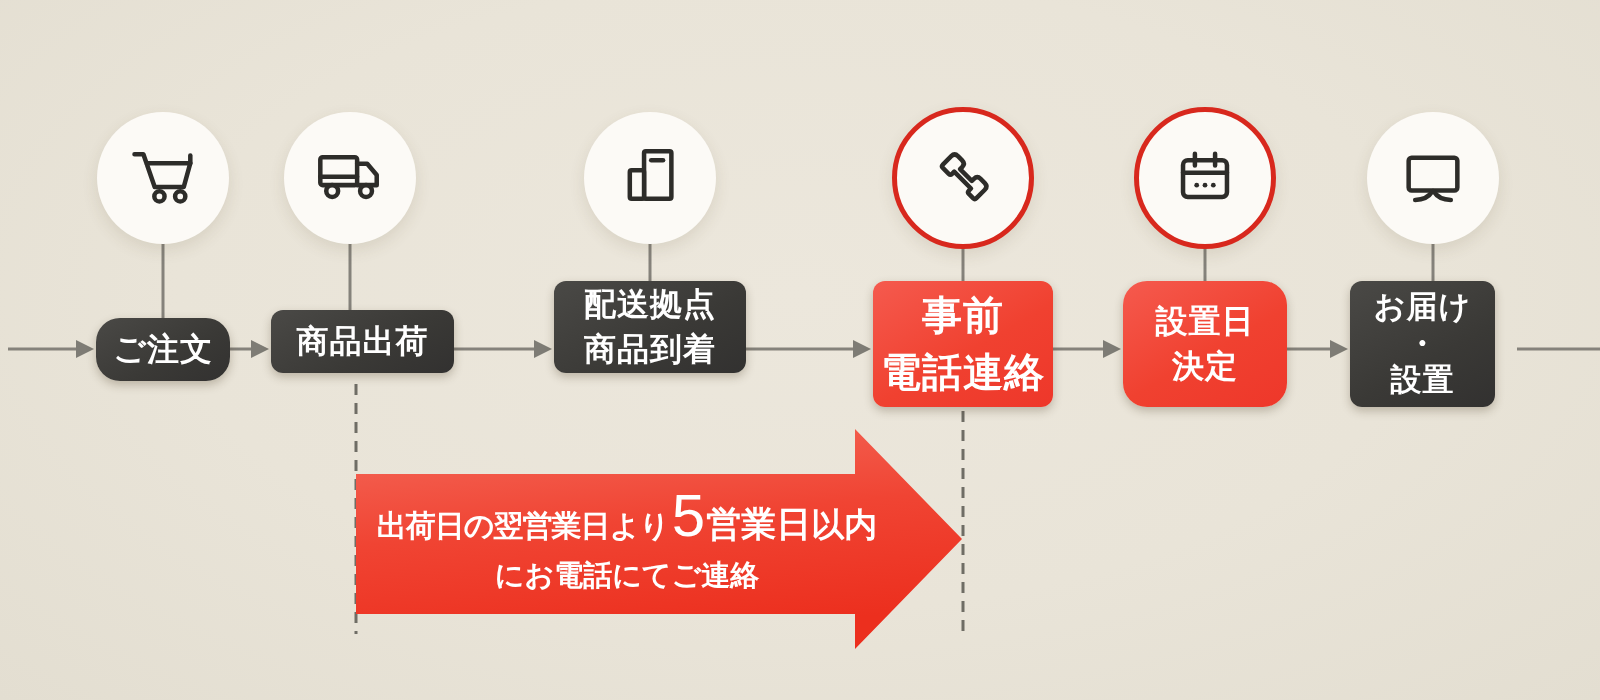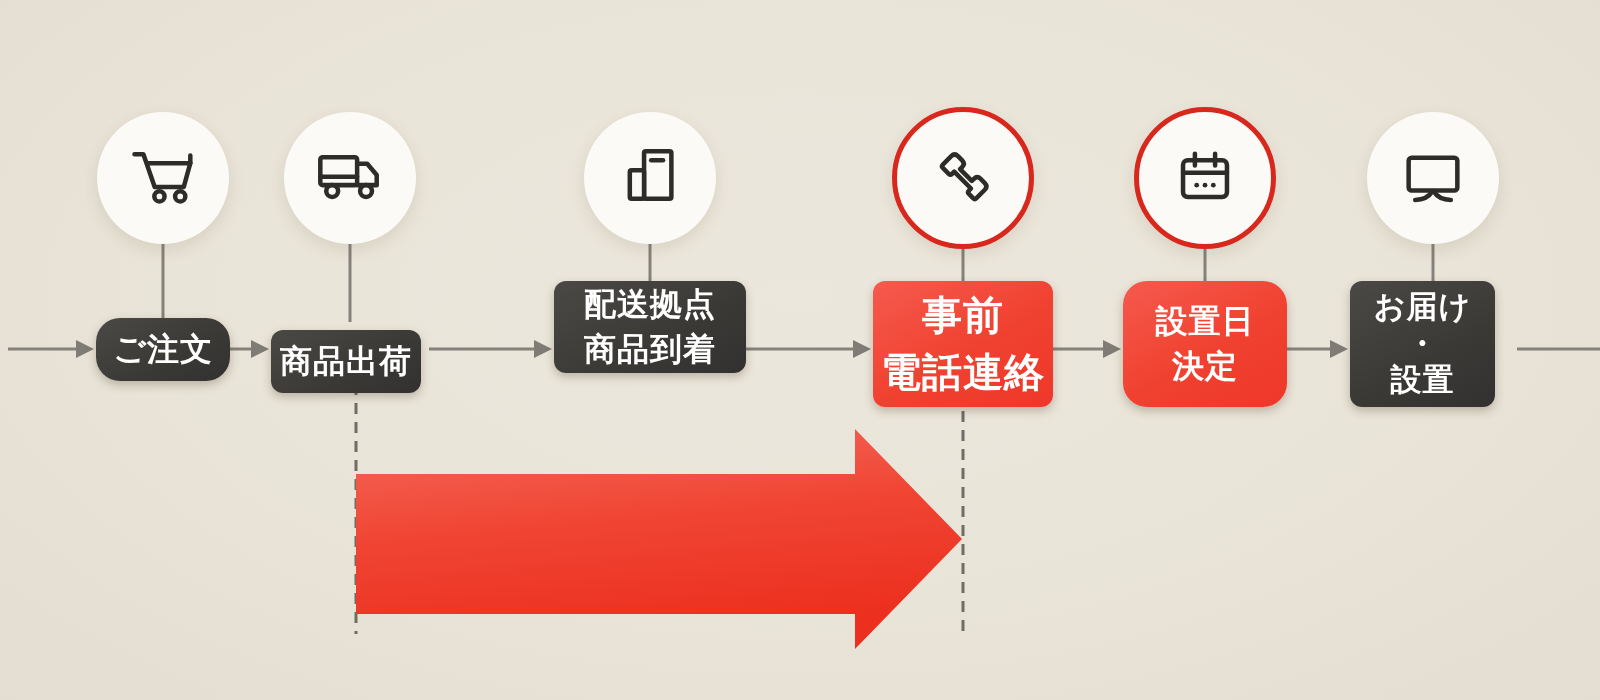--- a/index.html
+++ b/index.html
@@ -19,21 +19,21 @@
   .step-circle.ringed{width:142px;height:142px;top:107px;border:5px solid #d8281d;}
   .step-box{
     position:absolute;z-index:3;border-radius:12px;color:#fff;
     display:flex;align-items:center;justify-content:center;text-align:center;
     font-weight:bold;white-space:pre-line;letter-spacing:1px;
     box-shadow:0 4px 10px rgba(70,55,30,.28);box-sizing:border-box;
   }
   .step-box.dark{background:linear-gradient(150deg,#4a4946 0%,#3a3936 60%,#323130 100%);}
   .step-box.red{background:linear-gradient(150deg,#f55a4e 0%,#f04130 55%,#ee372a 100%);}
   .b1{left:96px;top:318px;width:134px;height:63px;font-size:32px;border-radius:24px;}
-  .b2{left:271px;top:330px;width:150px;height:63px;font-size:32px;}
+  .b2{left:271px;top:310px;width:183px;height:63px;font-size:32px;}
   .b3{left:554px;top:281px;width:192px;height:92px;font-size:32px;line-height:1.42;}
   .b4{left:873px;top:281px;width:180px;height:126px;font-size:40px;line-height:1.42;}
   .b5{left:1123px;top:281px;width:164px;height:126px;font-size:32px;line-height:1.42;border-radius:24px;}
   .b6{left:1350px;top:281px;width:145px;height:126px;font-size:31px;line-height:1.18;}
   .c1{left:97px;} .c2{left:284px;} .c3{left:584px;}
   .c4{left:892px;} .c5{left:1134px;} .c6{left:1367px;}
   .icon{display:block;}
   .callout-text{
     position:absolute;z-index:4;left:366px;top:474px;width:522px;height:140px;
     display:flex;flex-direction:column;align-items:center;justify-content:center;
@@ -150,14 +150,23 @@
   <div class="step-circle plain c6">
     <svg class="icon" width="76" height="76" viewBox="0 0 64 64" fill="none" stroke="#2d2c29" stroke-width="3.8" stroke-linecap="round" stroke-linejoin="round">
       <rect x="11.5" y="15" width="41" height="27.5" rx="2.5"></rect>
       <path d="M17 50.5c7.5 0 12-3.2 14.7-7.5M47 50.5c-7.5 0-12-3.2-14.7-7.5"></path>
     </svg>
   </div>
   <div class="step-box dark b6">お届け
 ・
 設置</div>
 
+  <div class="callout-text">
+    <div class="callout-line1">
+      <span class="cl-prefix">出荷日の翌営業日より</span>
+      <span class="cl-number">5</span>
+      <span class="cl-emph">営業日</span>
+      <span class="cl-suffix">以内</span>
+    </div>
+    <div class="callout-line2">にお電話にてご連絡</div>
+  </div>
 
 </div>
 
 </body></html>

